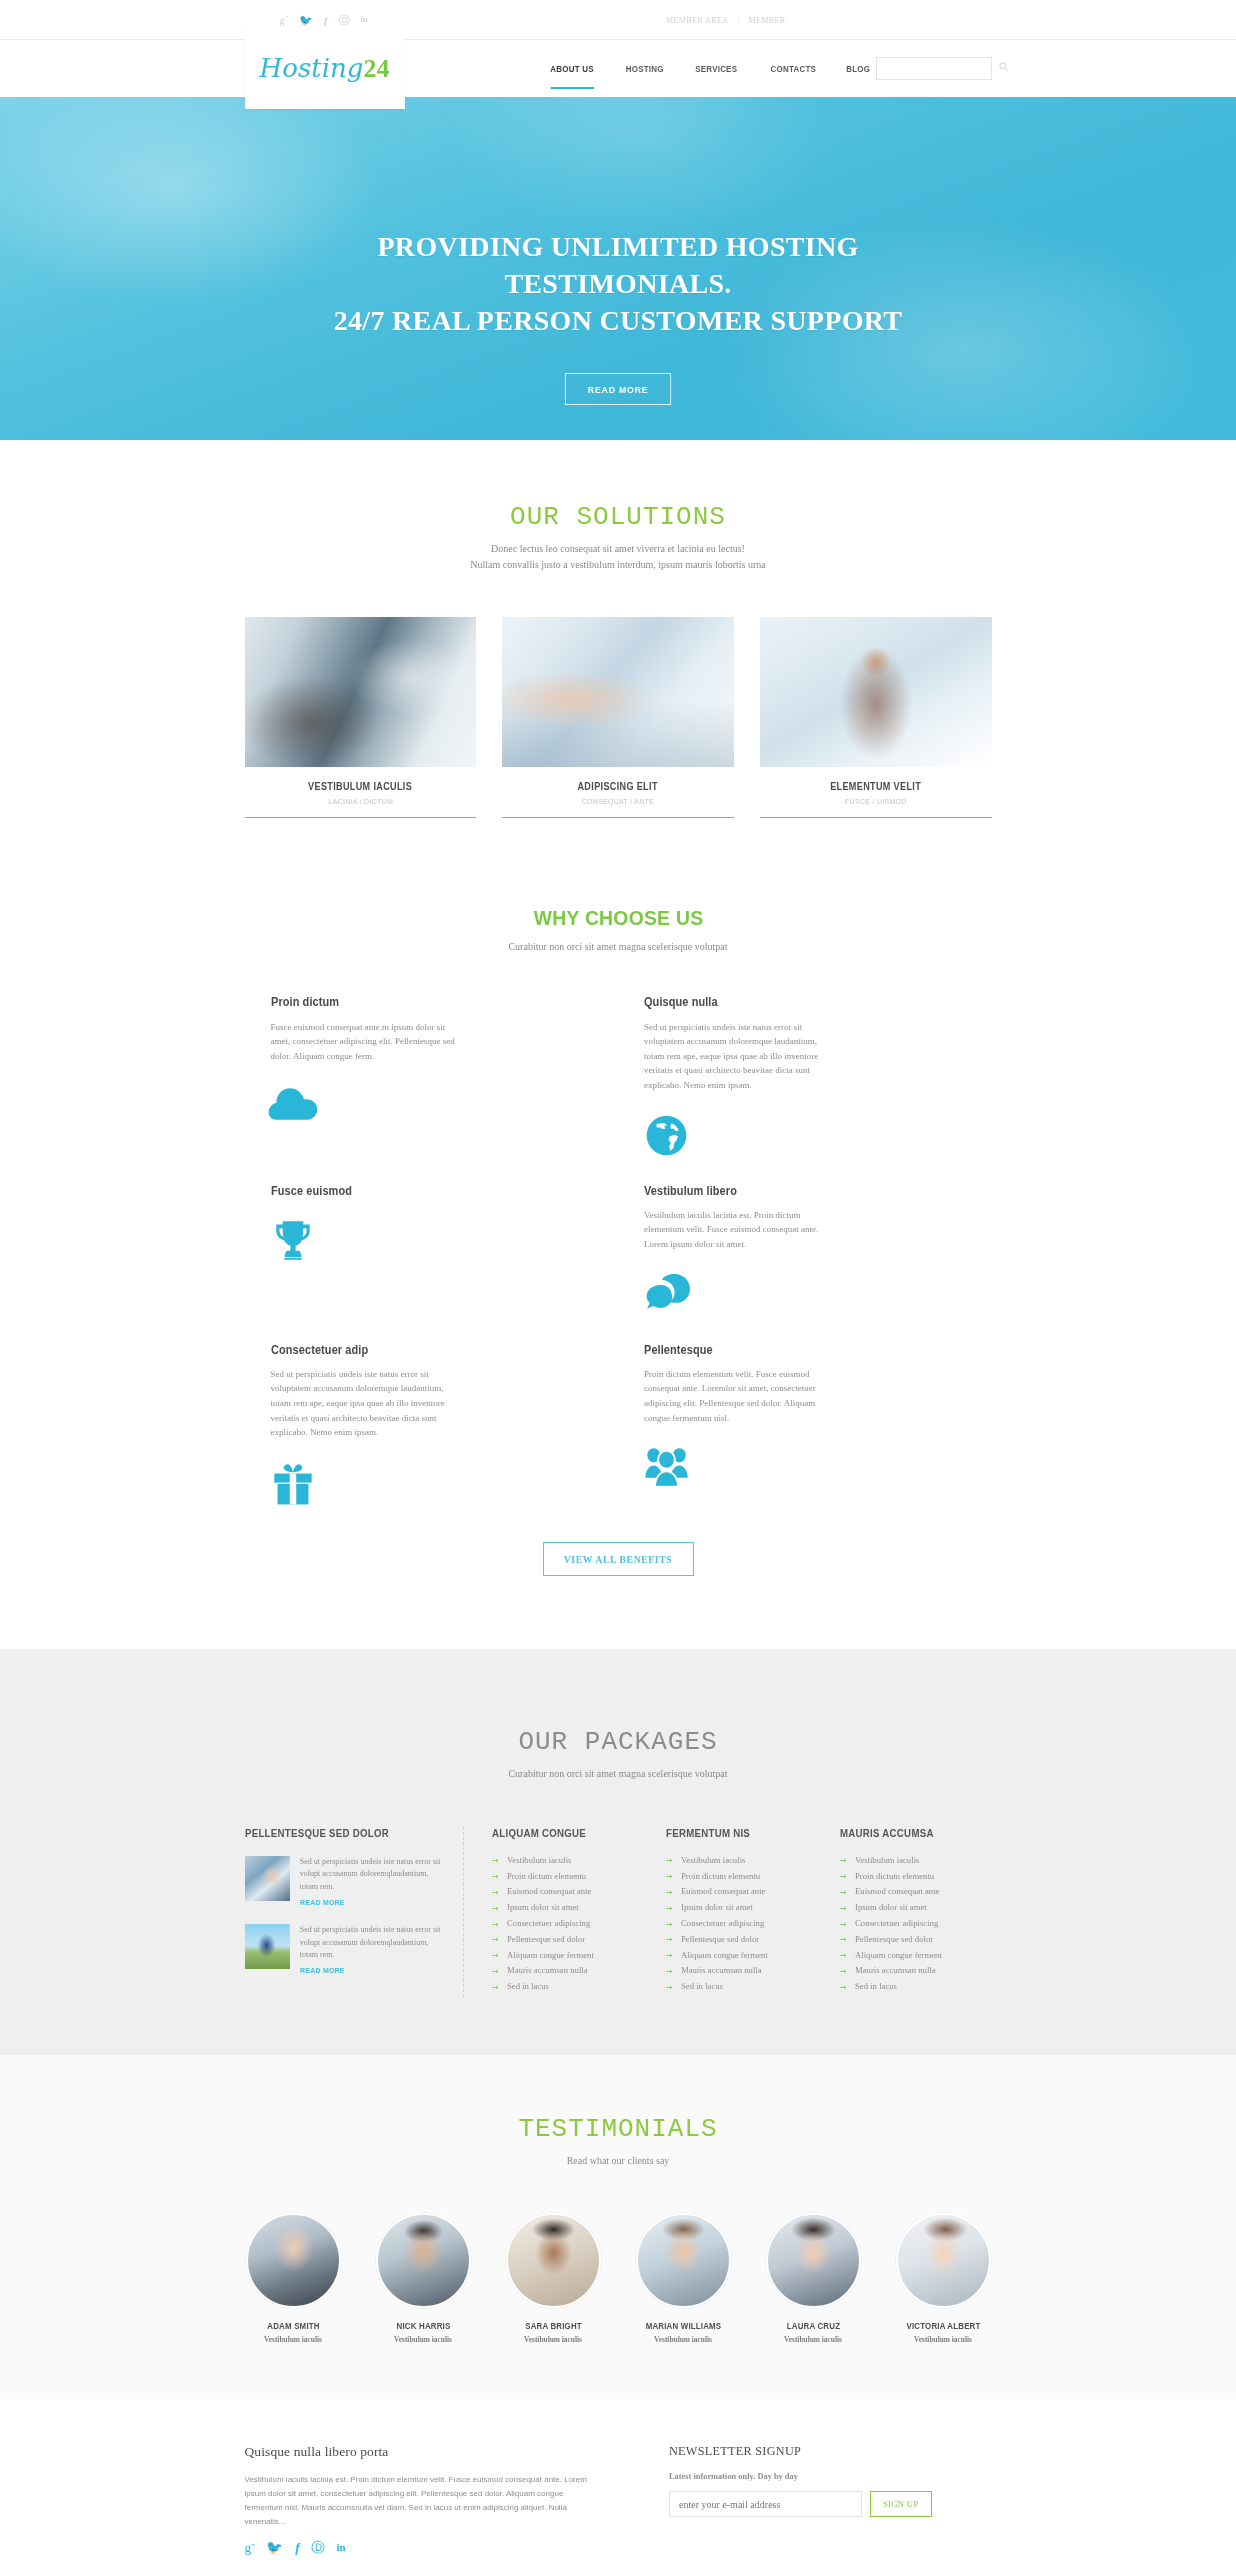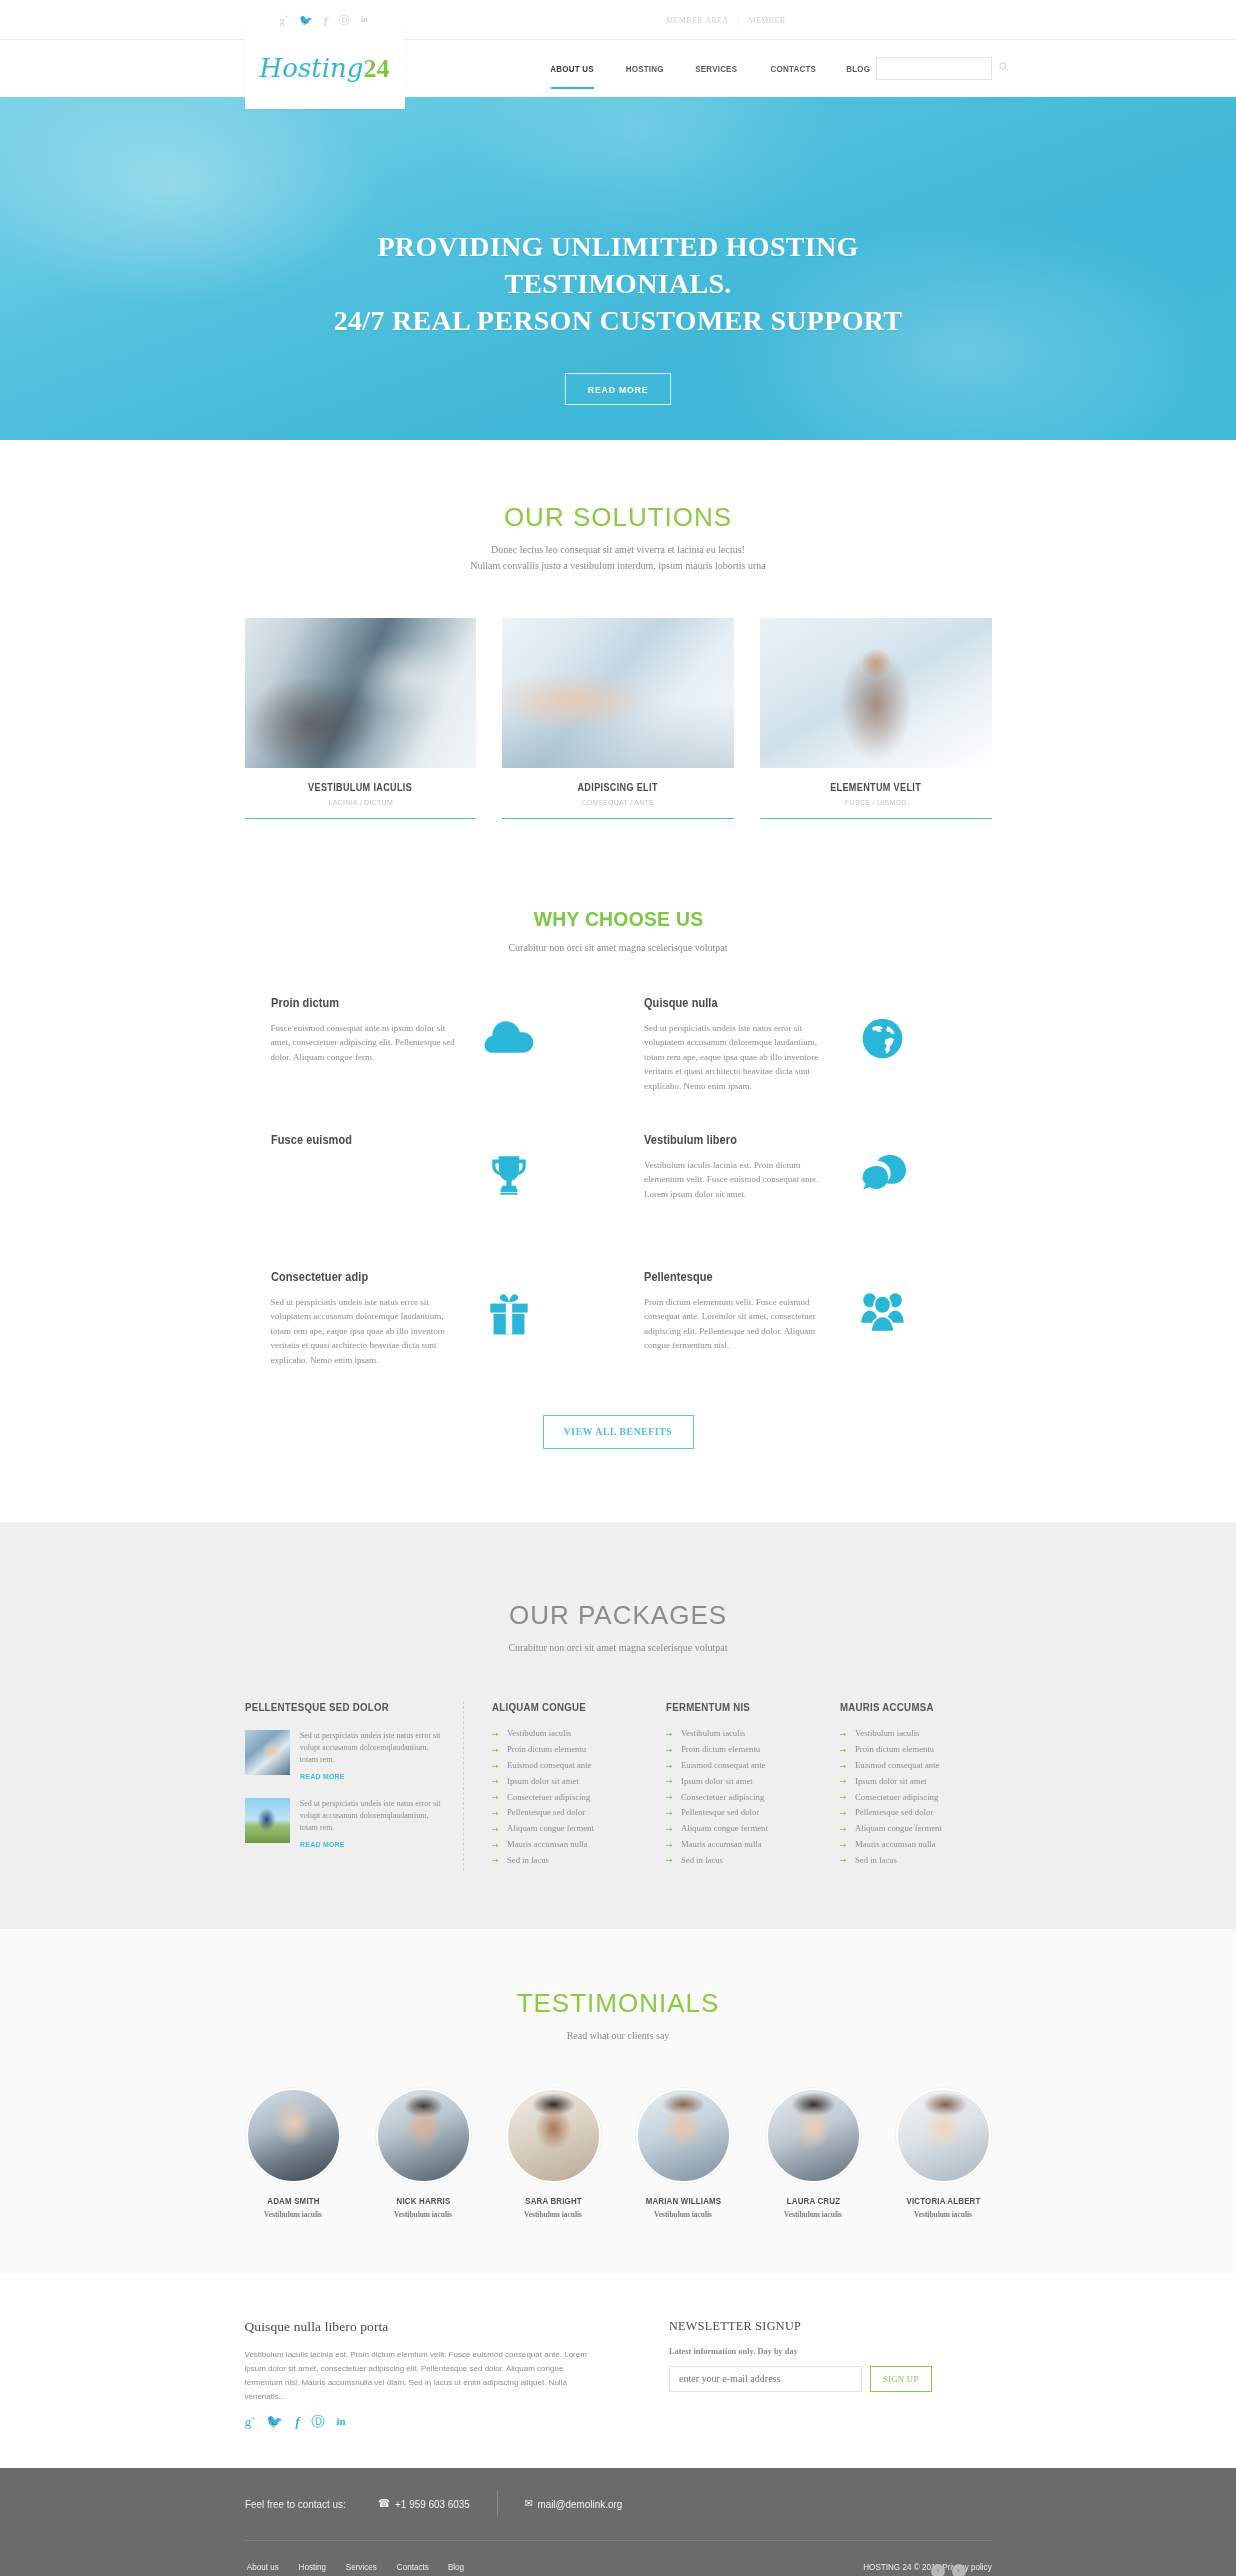--- a/index.html
+++ b/index.html
@@ -106,21 +106,21 @@
     font-family: "Liberation Sans Narrow","Liberation Sans", sans-serif;
     font-weight: bold; font-size: 9.7px; letter-spacing: 0.9px;
     text-transform: uppercase;
     transform: scaleX(.9);
   }
 
   
   .sec { background: #fff; }
   .sec-title-thin {
     text-align: center;
-    font-family: Liberation Sans, sans-serif;
+    font-family: Liberation Mono, monospace;
     font-weight: normal;
     font-size: 26px;
     letter-spacing: 1px;
     color: #8bc93f;
     -webkit-text-stroke: 0;
   }
   .sec-title-thin.grey { color: #8c8c8c; }
   .sec-title-bold {
     text-align: center;
     font-family: "Liberation Sans Narrow","Liberation Sans", sans-serif;
@@ -167,21 +167,21 @@
                   radial-gradient(circle 22px at 50% 30%, rgba(210,160,120,.85), rgba(0,0,0,0) 70%); }
   .ph3 { background:
       linear-gradient(130deg,#eef4f8 0%,#dbe7ef 25%,#c3d6e3 45%,#e6eff5 68%,#f7fafc 100%); }
   .ph3::after { content:""; position:absolute; inset:0;
       background: radial-gradient(ellipse 129px 45px at 30% 55%, rgba(235,200,175,.85), rgba(0,0,0,0) 64%),
                   linear-gradient(0deg, rgba(120,150,170,.35), rgba(255,255,255,0) 45%); }
 
   
   .why { padding-top: 62px; padding-bottom: 19.3px; }
   .benefits { margin-top: 40px; display: flex; flex-wrap: wrap; }
-  .benefit { width: 50%; display: flex; align-items: flex-start; padding-right: 19.3px; margin-bottom: 28px; min-height: 109px;}
+  .benefit { width: 50%; display: flex; align-items: flex-start; padding-right: 19.3px; margin-bottom: 28px; min-height: 109px; flex-direction: column;}
   .benefit .txt { width: 216px; padding-left: 26px;}
   .benefit h3 {
     font-family: "Liberation Sans Narrow","Liberation Sans", sans-serif;
     font-weight: bold; font-size: 12.2px; color: #4a4a4a; letter-spacing: 0.1px;
     transform: scaleX(.9); transform-origin: left;
   }
   .benefit p {
     margin-top: 10.3px; font-family: "Liberation Serif", serif;
     font-size: 9px; line-height: 1.62; color: #8d8d8d;
   }

